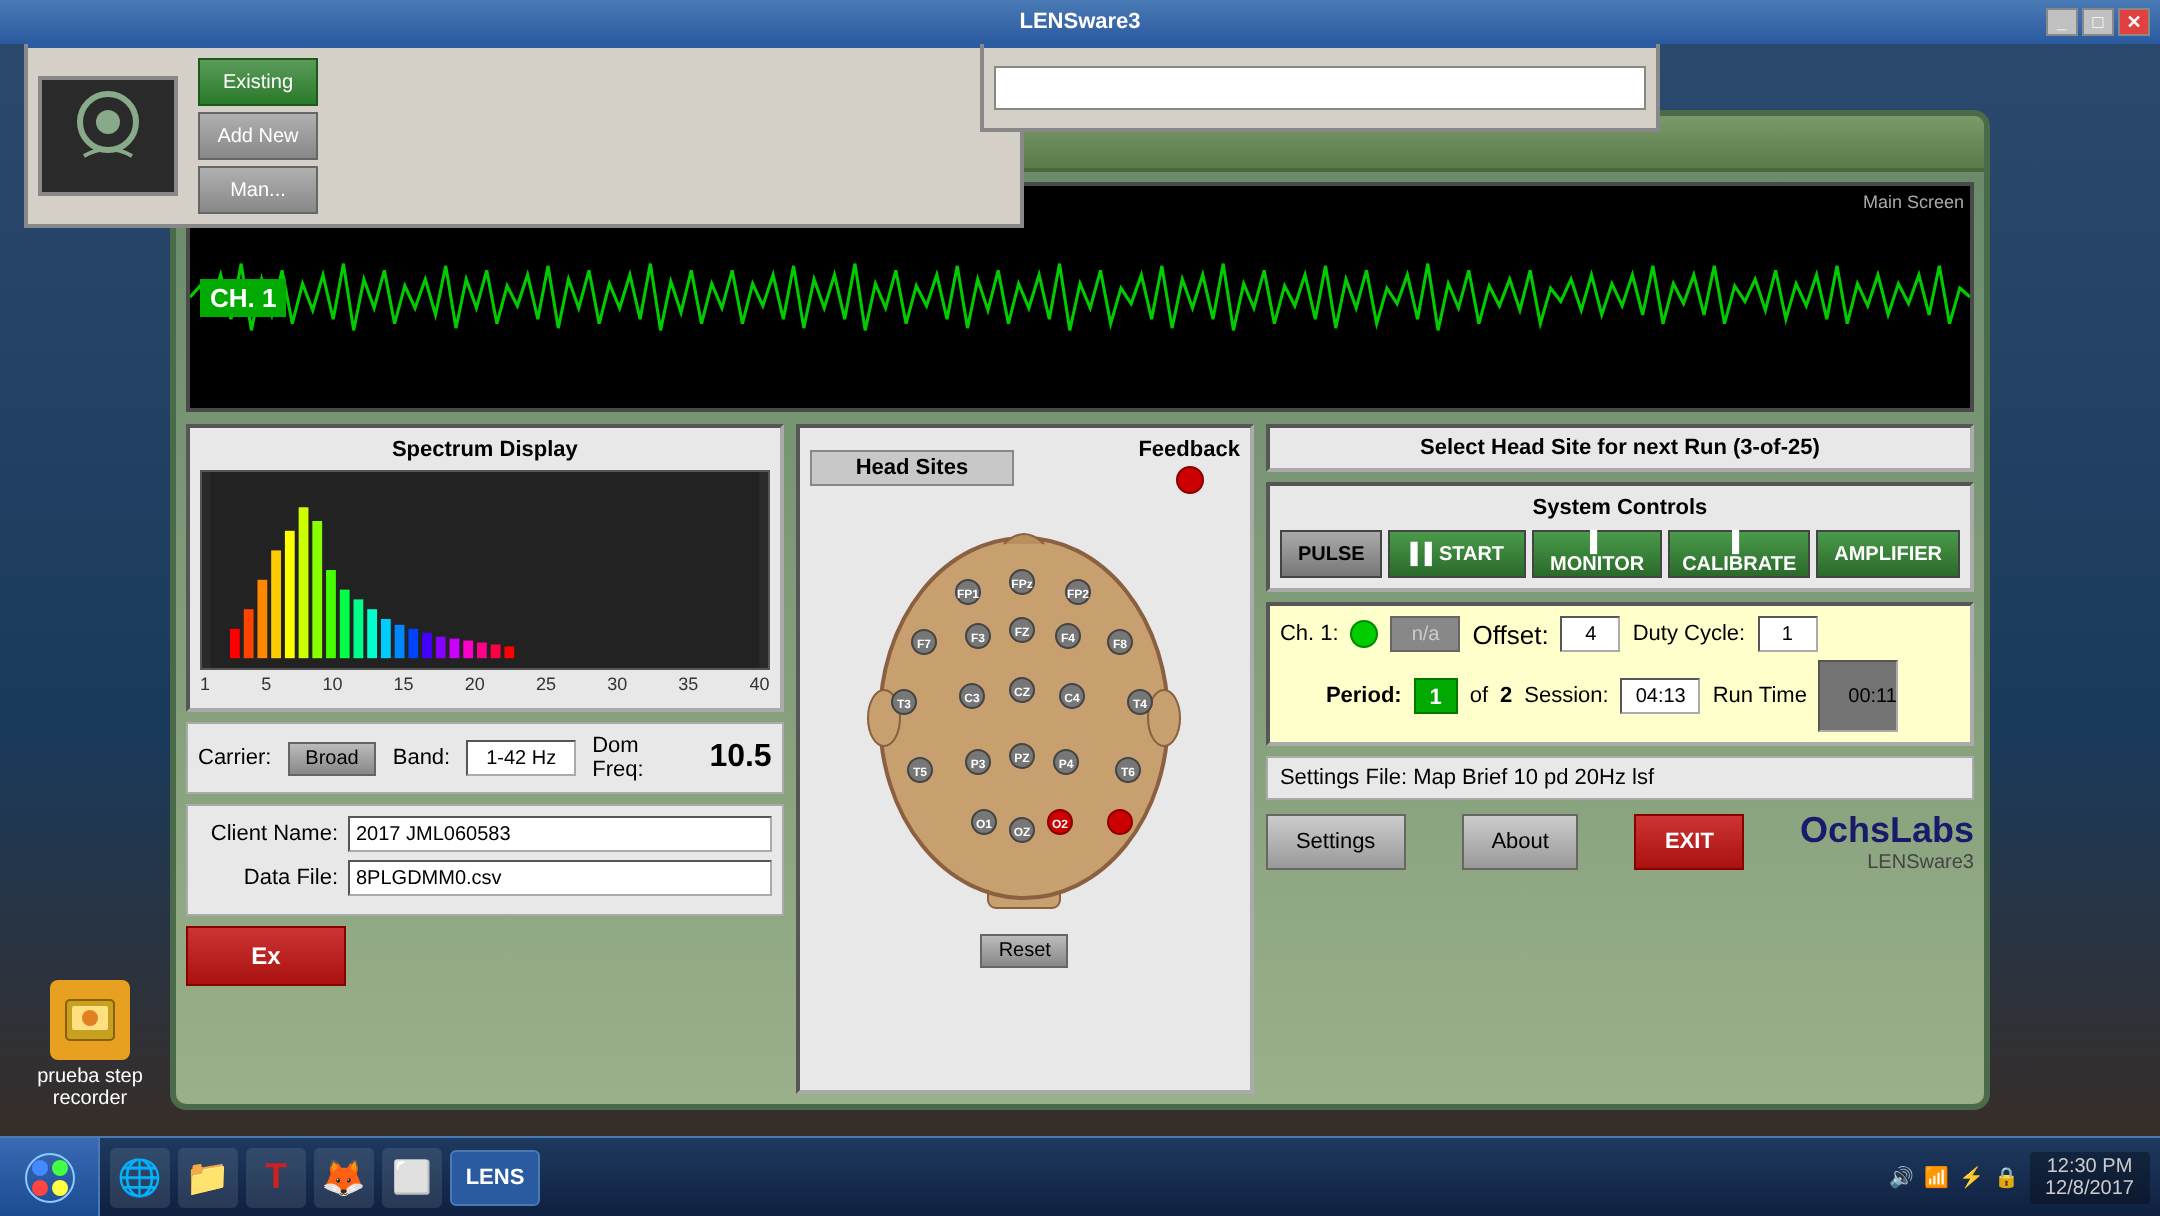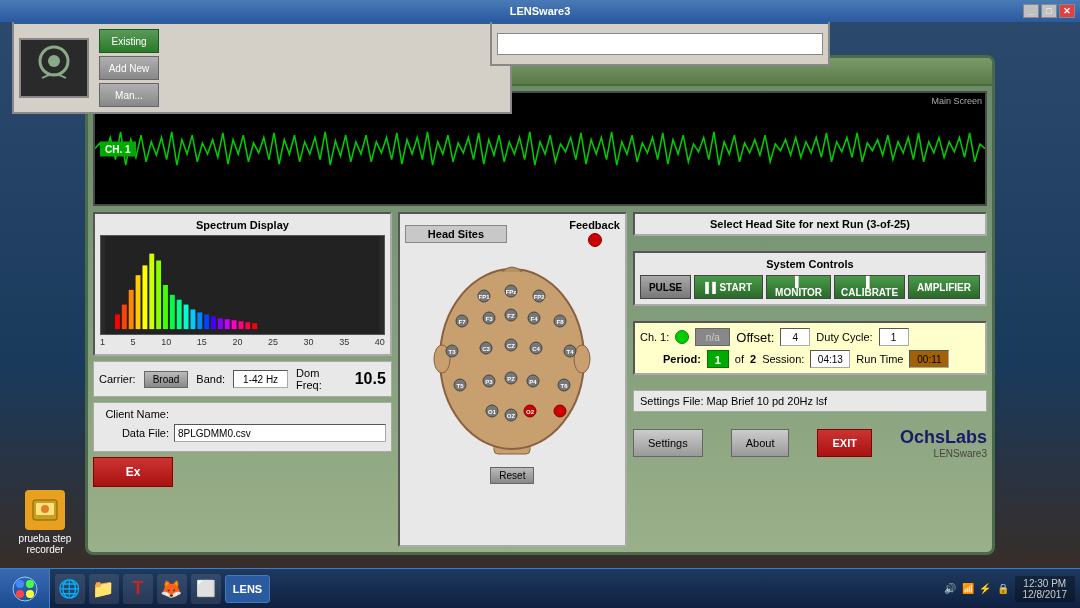--- a/index.html
+++ b/index.html
@@ -288,21 +288,21 @@
       font-size: 9px;
     }
     .ch-label {
       position: absolute;
       left: 5px;
       top: 50%;
       transform: translateY(-50%);
       background: #00aa00;
       color: white;
       padding: 2px 5px;
-      font-size: 10px;
+      font-size: 13px;
       font-weight: bold;
       z-index: 10;
     }
     .eeg-canvas {
       width: 100%;
       height: 100%;
     }
 
     
     .lower-section {
@@ -453,21 +453,21 @@
       font-size: 10px;
       cursor: pointer;
       margin-top: 3px;
     }
 
     
     .right-panel {
       flex: 1;
       display: flex;
       flex-direction: column;
-      gap: 15px;
+      gap: 5px;
     }
 
     .select-head-title {
       background: #e8e8e8;
       border: 2px inset #aaa;
       padding: 4px;
       text-align: center;
       font-size: 11px;
       font-weight: bold;
     }
@@ -599,24 +599,24 @@
       width: 40px;
       height: 18px;
       border: 1px inset #aaa;
       background: white;
       text-align: center;
       font-size: 10px;
     }
     .runtime-label { font-size: 11px; }
     .runtime-input {
       width: 40px;
-      height: 18px;
+      height: 36px;
       border: 1px inset #aaa;
-      background: #a16207;
-      text-align: center;
+      background: #737373;
+      text-align: right;
       font-size: 10px;
     }
 
     .settings-file-box {
       background: #e8e8e8;
       border: 1px solid #aaa;
       padding: 4px 6px;
       font-size: 11px;
     }
 
@@ -808,20 +808,21 @@
             <button class="carrier-btn">Broad</button>
             <span class="carrier-label">Band:</span>
             <input class="band-input" value="1-42 Hz" readonly="" style="">
             <span class="dom-freq-label">Dom Freq:</span>
             <span class="dom-freq-value">10.5</span>
           </div>
 
           <div class="info-rows">
             <div class="info-row">
               <span class="info-label">Client Name:</span>
+              <input class="info-input" value="2017 JML060583" readonly="" style="">
             </div>
             <div class="info-row">
               <span class="info-label">Data File:</span>
               <input class="info-input" value="8PLGDMM0.csv" readonly="" style="">
             </div>
           </div>
 
           <div>
             <button class="exit-btn">Ex</button>
           </div>

